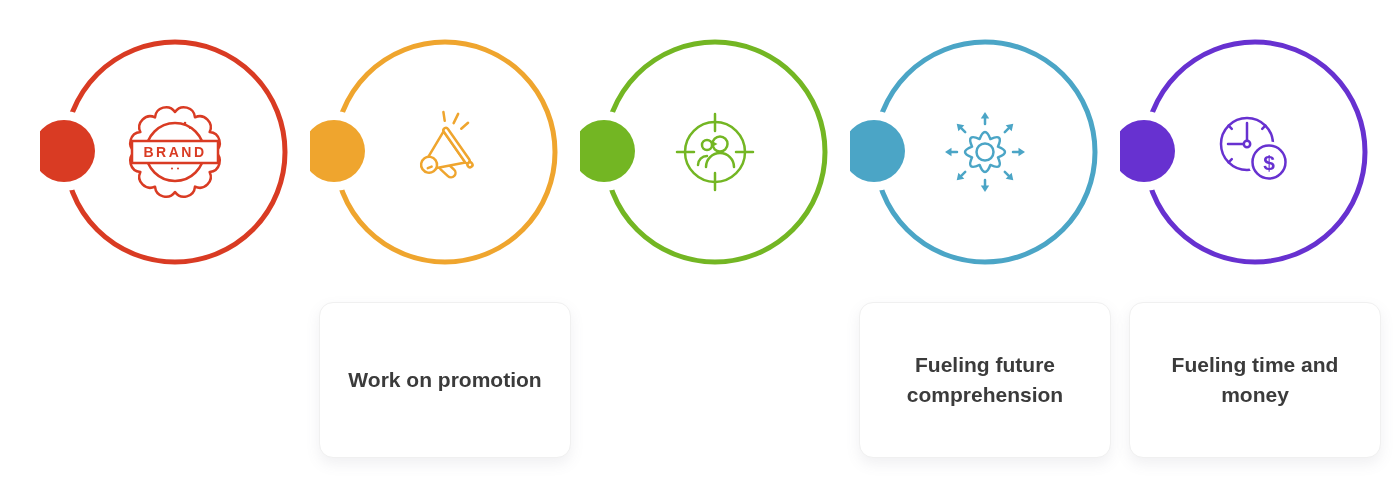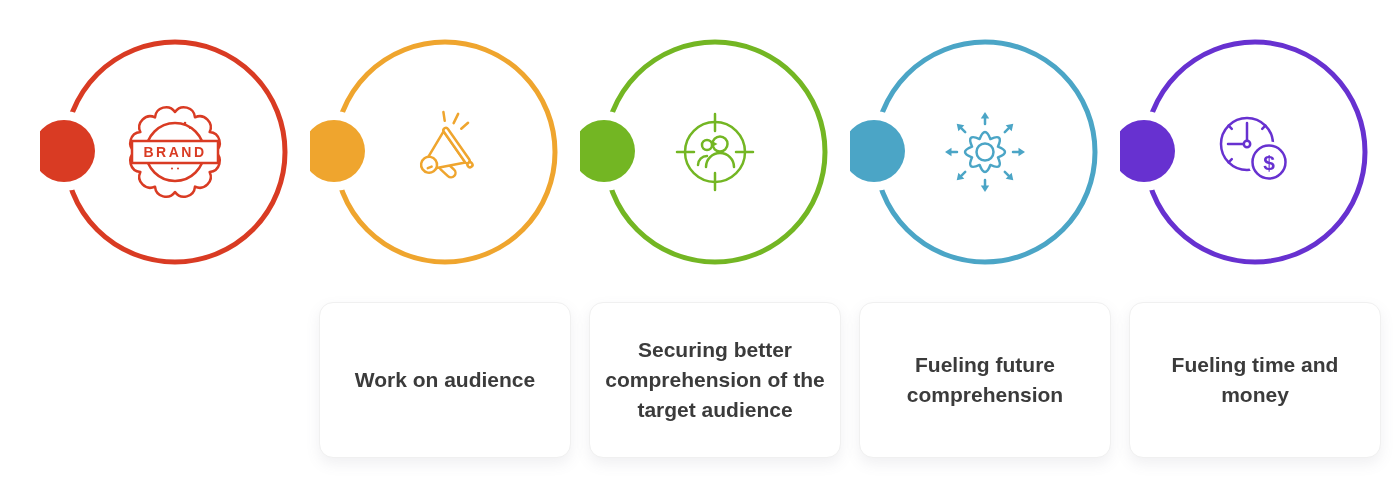--- a/index.html
+++ b/index.html
@@ -53,21 +53,21 @@
           <circle cx="-17" cy="0" r="8" fill="#ffffff"></circle>
           <path d="M-20,2 L-16,3"></path>
           <circle cx="16.5" cy="23.5" r="2.5" fill="#ffffff"></circle>
           <path d="M21,-27 L25,-35"></path>
           <path d="M27,-20 L36,-25"></path>
           <path d="M30,-11 L39,-12"></path>
         </g>
       </g>
     </svg>
     <div class="card">
-      <div class="card-label">Work on audience</div>
+      <div class="card-label">Work on promotion</div>
     </div>
   </div>
 
   <div class="col">
     <svg class="graphic" width="270" height="300" viewBox="0 0 270 300">
       <g stroke="currentColor" fill="none" stroke-width="2.5" stroke-linecap="round" stroke-linejoin="round" color="#73b623">
         <circle cx="135" cy="152" r="110" stroke-width="5"></circle>
         <circle cx="24" cy="151" r="40" fill="#ffffff" stroke="none"></circle>
         <circle cx="24" cy="151" r="31" fill="currentColor" stroke="none"></circle>
         <g transform="translate(135,152)">
@@ -77,23 +77,20 @@
           <path d="M-38,0 L-21,0"></path>
           <path d="M21,0 L38,0"></path>
           <circle cx="-8" cy="-7" r="5"></circle>
           <path d="M-17,13 A9,9 0 0 1 -8,4"></path>
           <path d="M-2,-10.5 L2.5,-8 L-2,-5.5 Z" fill="currentColor" stroke="none"></path>
           <circle cx="5" cy="-8" r="7.5"></circle>
           <path d="M-9,15 A14,14 0 0 1 19,15"></path>
         </g>
       </g>
     </svg>
-    <div class="card">
-      <div class="card-label">Securing better comprehension of the target audience</div>
-    </div>
   </div>
 
   <div class="col">
     <svg class="graphic" width="270" height="300" viewBox="0 0 270 300">
       <g stroke="currentColor" fill="none" stroke-width="2.5" stroke-linecap="round" stroke-linejoin="round" color="#4ba5c6">
         <circle cx="135" cy="152" r="110" stroke-width="5"></circle>
         <circle cx="24" cy="151" r="40" fill="#ffffff" stroke="none"></circle>
         <circle cx="24" cy="151" r="31" fill="currentColor" stroke="none"></circle>
         <g transform="translate(135,152)">
           <defs>

